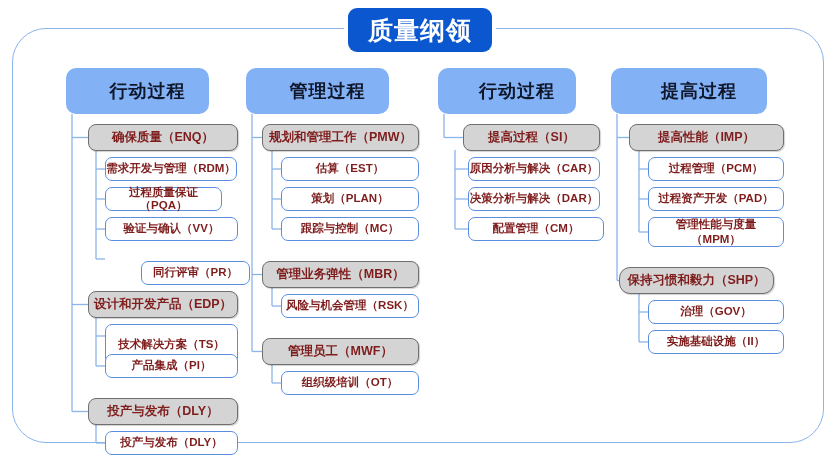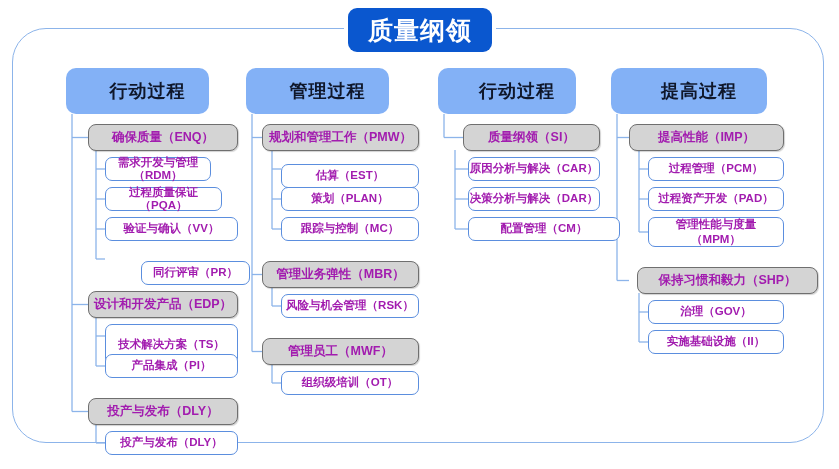--- a/index.html
+++ b/index.html
@@ -76,21 +76,21 @@
   }
 
   
   .node{
     position:absolute;
     box-sizing:border-box;
     display:flex;align-items:center;justify-content:center;
     text-align:center;
     z-index:4;
     font-weight:bold;
-    color:#a21caf;
+    color:#7f1d1d;
     line-height:1.15;
   }
   .node.group{
     background:#d4d4d4;
     border:1.4px solid #6f6f6f;
     border-radius:8px;
     font-size:12.5px;
     box-shadow:1px 1px 1px rgba(0,0,0,.18);
   }
   .node.leaf{
@@ -152,45 +152,45 @@
       <path d="M617 280.5 L629 280.5"></path>
       <path d="M639 312 L648 312"></path>
       <path d="M639 342 L648 342"></path>
       <path d="M639 293 L639 342"></path>
       <path d="M617 114 L617 280.5"></path>
     </svg>
 
   <div id="nodes">
       <div class="col-header" style="left: 66px; top: 68px; width: 123px; height: 46px;">行动过程</div>
       <div class="node group" style="left: 88px; top: 124px; width: 150px; height: 27px;">确保质量（ENQ）</div>
-      <div class="node leaf" style="left: 105px; top: 157px; width: 106px; height: 24px;">需求开发与管理（RDM）</div>
+      <div class="node leaf" style="left: 105px; top: 157px; width: 132px; height: 24px;">需求开发与管理（RDM）</div>
       <div class="node leaf" style="left: 105px; top: 187px; width: 117px; height: 24px;">过程质量保证（PQA）</div>
       <div class="node leaf" style="left: 105px; top: 217px; width: 133px; height: 24px;">验证与确认（VV）</div>
       <div class="node leaf" style="left: 105px; top: 261px; width: 109px; height: 24px; margin-left: 36px;">同行评审（PR）</div>
       <div class="node group" style="left: 88px; top: 291px; width: 150px; height: 27px;">设计和开发产品（EDP）</div>
       <div class="node leaf" style="left: 105px; top: 324px; width: 133px; height: 41px;">技术解决方案（TS）</div>
       <div class="node leaf" style="left: 105px; top: 354px; width: 133px; height: 24px;">产品集成（PI）</div>
       <div class="node group" style="left: 88px; top: 398px; width: 150px; height: 27px;">投产与发布（DLY）</div>
       <div class="node leaf" style="left: 105px; top: 431px; width: 133px; height: 24px;">投产与发布（DLY）</div>
       <div class="col-header" style="left: 246px; top: 68px; width: 123px; height: 46px;">管理过程</div>
       <div class="node group" style="left: 262px; top: 124px; width: 157px; height: 27px; text-align: center;">规划和管理工作（PMW）</div>
-      <div class="node leaf" style="left: 281px; top: 164px; width: 138px; height: 24px;">估算（EST）</div>
+      <div class="node leaf" style="left: 281px; top: 157px; width: 138px; height: 24px;">估算（EST）</div>
       <div class="node leaf" style="left: 281px; top: 187px; width: 138px; height: 24px; border-radius: 7px;">策划（PLAN）</div>
       <div class="node leaf" style="left: 281px; top: 217px; width: 138px; height: 24px;">跟踪与控制（MC）</div>
       <div class="node group" style="left: 262px; top: 261px; width: 157px; height: 27px;">管理业务弹性（MBR）</div>
       <div class="node leaf" style="left: 281px; top: 294px; width: 138px; height: 24px;">风险与机会管理（RSK）</div>
       <div class="node group" style="left: 262px; top: 338px; width: 157px; height: 27px;">管理员工（MWF）</div>
       <div class="node leaf" style="left: 281px; top: 371px; width: 138px; height: 24px;">组织级培训（OT）</div>
       <div class="col-header" style="left: 438px; top: 68px; width: 118px; height: 46px;">行动过程</div>
-      <div class="node group" style="left: 463px; top: 124px; width: 137px; height: 27px;">质量纲领（SI）</div>
+      <div class="node group" style="left: 463px; top: 124px; width: 137px; height: 27px;">提高过程（SI）</div>
       <div class="node leaf" style="left: 468px; top: 157px; width: 132px; height: 24px;">原因分析与解决（CAR）</div>
       <div class="node leaf" style="left: 468px; top: 187px; width: 132px; height: 24px;">决策分析与解决（DAR）</div>
-      <div class="node leaf" style="left: 468px; top: 217px; width: 152px; height: 24px;">配置管理（CM）</div>
+      <div class="node leaf" style="left: 468px; top: 217px; width: 136px; height: 24px;">配置管理（CM）</div>
       <div class="col-header" style="left: 611px; top: 68px; width: 136px; height: 46px;">提高过程</div>
       <div class="node group" style="left: 629px; top: 124px; width: 155px; height: 27px;">提高性能（IMP）</div>
       <div class="node leaf" style="left: 648px; top: 157px; width: 136px; height: 24px;">过程管理（PCM）</div>
       <div class="node leaf" style="left: 648px; top: 187px; width: 136px; height: 24px;">过程资产开发（PAD）</div>
       <div class="node leaf two-line" style="left: 648px; top: 217px; width: 136px; height: 30px;">管理性能与度量<br>（MPM）</div>
-      <div class="node group" style="left: 637px; top: 267px; width: 181px; height: 27px;">保持习惯和毅力（SHP）</div>
+      <div class="node group" style="left: 619px; top: 267px; width: 155px; height: 27px; border-radius: 11px;">保持习惯和毅力（SHP）</div>
       <div class="node leaf" style="left: 648px; top: 300px; width: 136px; height: 24px;">治理（GOV）</div>
       <div class="node leaf" style="left: 648px; top: 330px; width: 136px; height: 24px;">实施基础设施（II）</div>
     </div>
 </div>
 
 </body></html>

